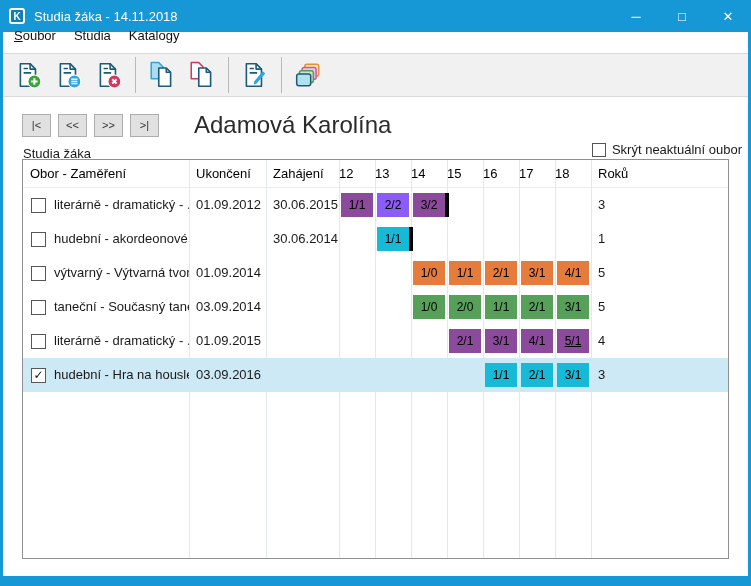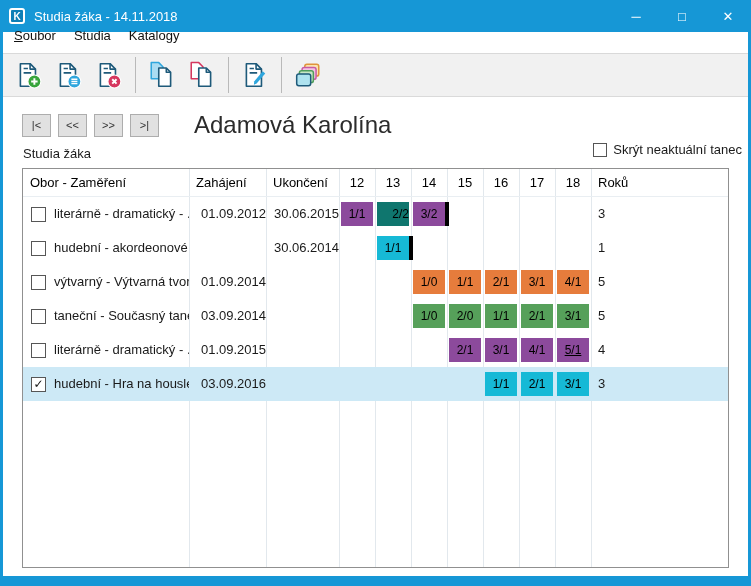--- a/index.html
+++ b/index.html
@@ -29,32 +29,32 @@
   .nav-row { position:absolute; left:19px; top:14px; display:flex; align-items:center; }
   .nav-btn { width:29px; height:23px; background:#e1e1e1; border:1px solid #adadad; font-size:11px; color:#333; display:flex; align-items:center; justify-content:center; margin-right:7px; }
   .student-name { font-size:24px; color:#2b2b2b; margin-left:28px; white-space:nowrap; }
 
   .section-label { position:absolute; left:20px; top:49px; font-size:13px; color:#1a1a1a; }
 
   .hide-box { position:absolute; right:6px; top:45px; display:flex; align-items:center; }
   .hide-box .box { width:14px; height:14px; border:1px solid #555; background:#fff; margin-right:6px; }
 
   
-  .tbl { position:absolute; left:19px; top:71px; width:707px; height:400px; border:1px solid #909090; background:#fff; overflow:hidden; }
+  .tbl { position:absolute; left:19px; top:62px; width:707px; height:400px; border:1px solid #909090; background:#fff; overflow:hidden; }
   .grid-lines { position:absolute; left:0; top:0; width:100%; height:100%; z-index:0; }
   .vline { position:absolute; top:0; width:1px; height:100%; background:#e2e8ed; }
   .thead, .tbody { position:relative; z-index:1; }
   .thead { display:grid; grid-template-columns:166px 77px 73px repeat(7,36px) 1fr; height:28px; border-bottom:1px solid #e9eef2; }
   .hcell { line-height:27px; color:#000; overflow:hidden; white-space:nowrap; }
   .hcell.left { padding-left:7px; }
-  .hcell.center { text-align:center; }
+  .hcell.center { text-align:left; }
   .trow { display:grid; grid-template-columns:166px 77px 73px repeat(7,36px) 1fr; height:34px; }
   .trow.selected { background:#cde9f6; }
   .cell { line-height:34px; white-space:nowrap; overflow:hidden; }
-  .cell.date { padding-left:7px;text-align:right; }
+  .cell.date { padding-left:7px; }
   .cell.roku { padding-left:7px; }
   .cell.obor { display:flex; align-items:center; padding-left:8px; }
   .cb { flex:0 0 15px; width:15px; height:15px; border:1px solid #565656; background:#fff; margin-right:8px; font-size:12px; line-height:13px; text-align:center; color:#111; }
   .obor-label { white-space:nowrap; overflow:hidden; }
   .ycell { height:24px; margin:5px 2px 0 2px; line-height:24px; text-align:center; font-size:12px; color:#000; }
   .ycell.endbar { box-shadow:4px 0 0 0 #000; }
 </style>
 </head>
 <body>
 
@@ -146,59 +146,59 @@
       <div class="nav-btn">&lt;&lt;</div>
       <div class="nav-btn">&gt;&gt;</div>
       <div class="nav-btn">&gt;|</div>
       <div class="student-name">Adamová Karolína</div>
     </div>
 
     <div class="section-label">Studia žáka</div>
 
     <div class="hide-box">
       <span class="box"></span>
-      <span>Skrýt neaktuální tanec</span>
+      <span>Skrýt neaktuální oubor</span>
     </div>
 
     <div class="tbl">
       <div class="grid-lines">
           <div class="vline" style="left: 166px;"></div>
           <div class="vline" style="left: 243px;"></div>
           <div class="vline" style="left: 316px;"></div>
           <div class="vline" style="left: 352px;"></div>
           <div class="vline" style="left: 388px;"></div>
           <div class="vline" style="left: 424px;"></div>
           <div class="vline" style="left: 460px;"></div>
           <div class="vline" style="left: 496px;"></div>
           <div class="vline" style="left: 532px;"></div>
           <div class="vline" style="left: 568px;"></div>
         </div>
       <div class="thead">
           <div class="hcell left">Obor - Zaměření</div>
+          <div class="hcell left">Ukončení</div>
           <div class="hcell left">Zahájení</div>
-          <div class="hcell left">Ukončení</div>
           <div class="hcell center">12</div>
           <div class="hcell center">13</div>
           <div class="hcell center">14</div>
           <div class="hcell center">15</div>
           <div class="hcell center">16</div>
           <div class="hcell center">17</div>
           <div class="hcell center">18</div>
           <div class="hcell left">Roků</div>
         </div>
       <div class="tbody">
           <div class="trow">
             <div class="cell obor">
               <span class="cb"></span>
               <span class="obor-label">literárně - dramatický - ...</span>
             </div>
             <div class="cell date" style="grid-column: 2;">01.09.2012</div>
             <div class="cell date" style="grid-column: 3;">30.06.2015</div>
             <div class="ycell" style="grid-column: 4; background: rgb(140, 74, 156);">1/1</div>
-            <div class="ycell" style="grid-column: 5; background: #0f766e; text-align: right;">2/2</div>
+            <div class="ycell" style="grid-column: 5; background: #8b5cf6;">2/2</div>
             <div class="ycell endbar" style="grid-column: 6; background: rgb(140, 74, 156);">3/2</div>
             <div class="cell roku" style="grid-column: 11;">3</div>
           </div>
           <div class="trow">
             <div class="cell obor">
               <span class="cb"></span>
               <span class="obor-label">hudební - akordeonové</span>
             </div>
             <div class="cell date" style="grid-column: 3;">30.06.2014</div>
             <div class="ycell endbar" style="grid-column: 5; background: rgb(22, 185, 214);">1/1</div>

